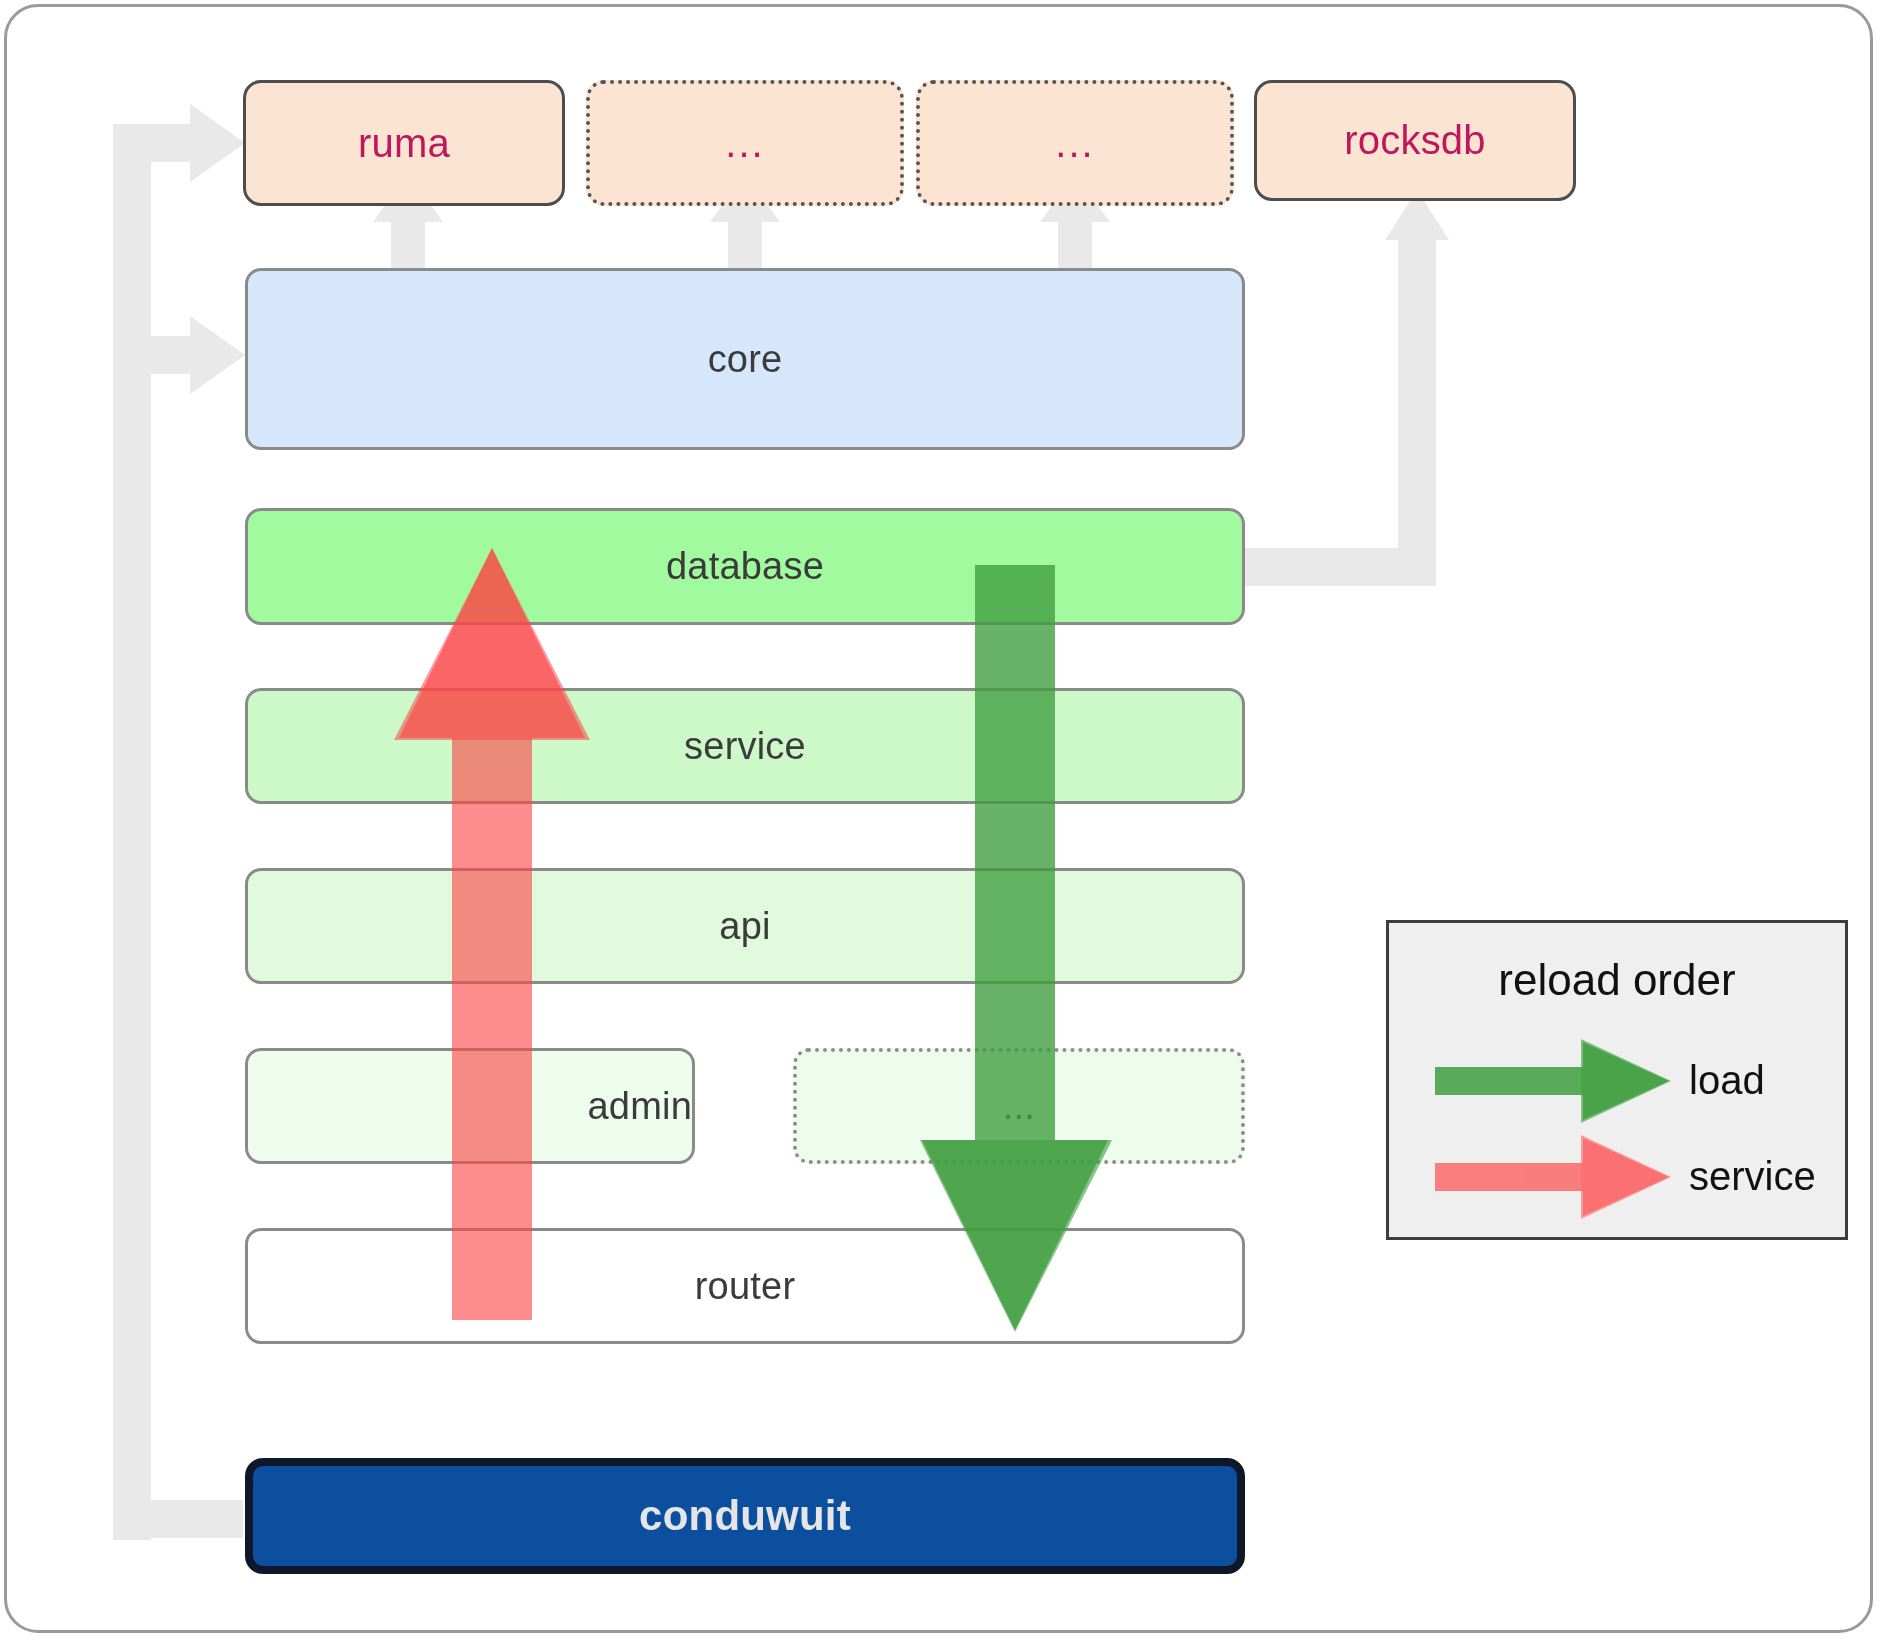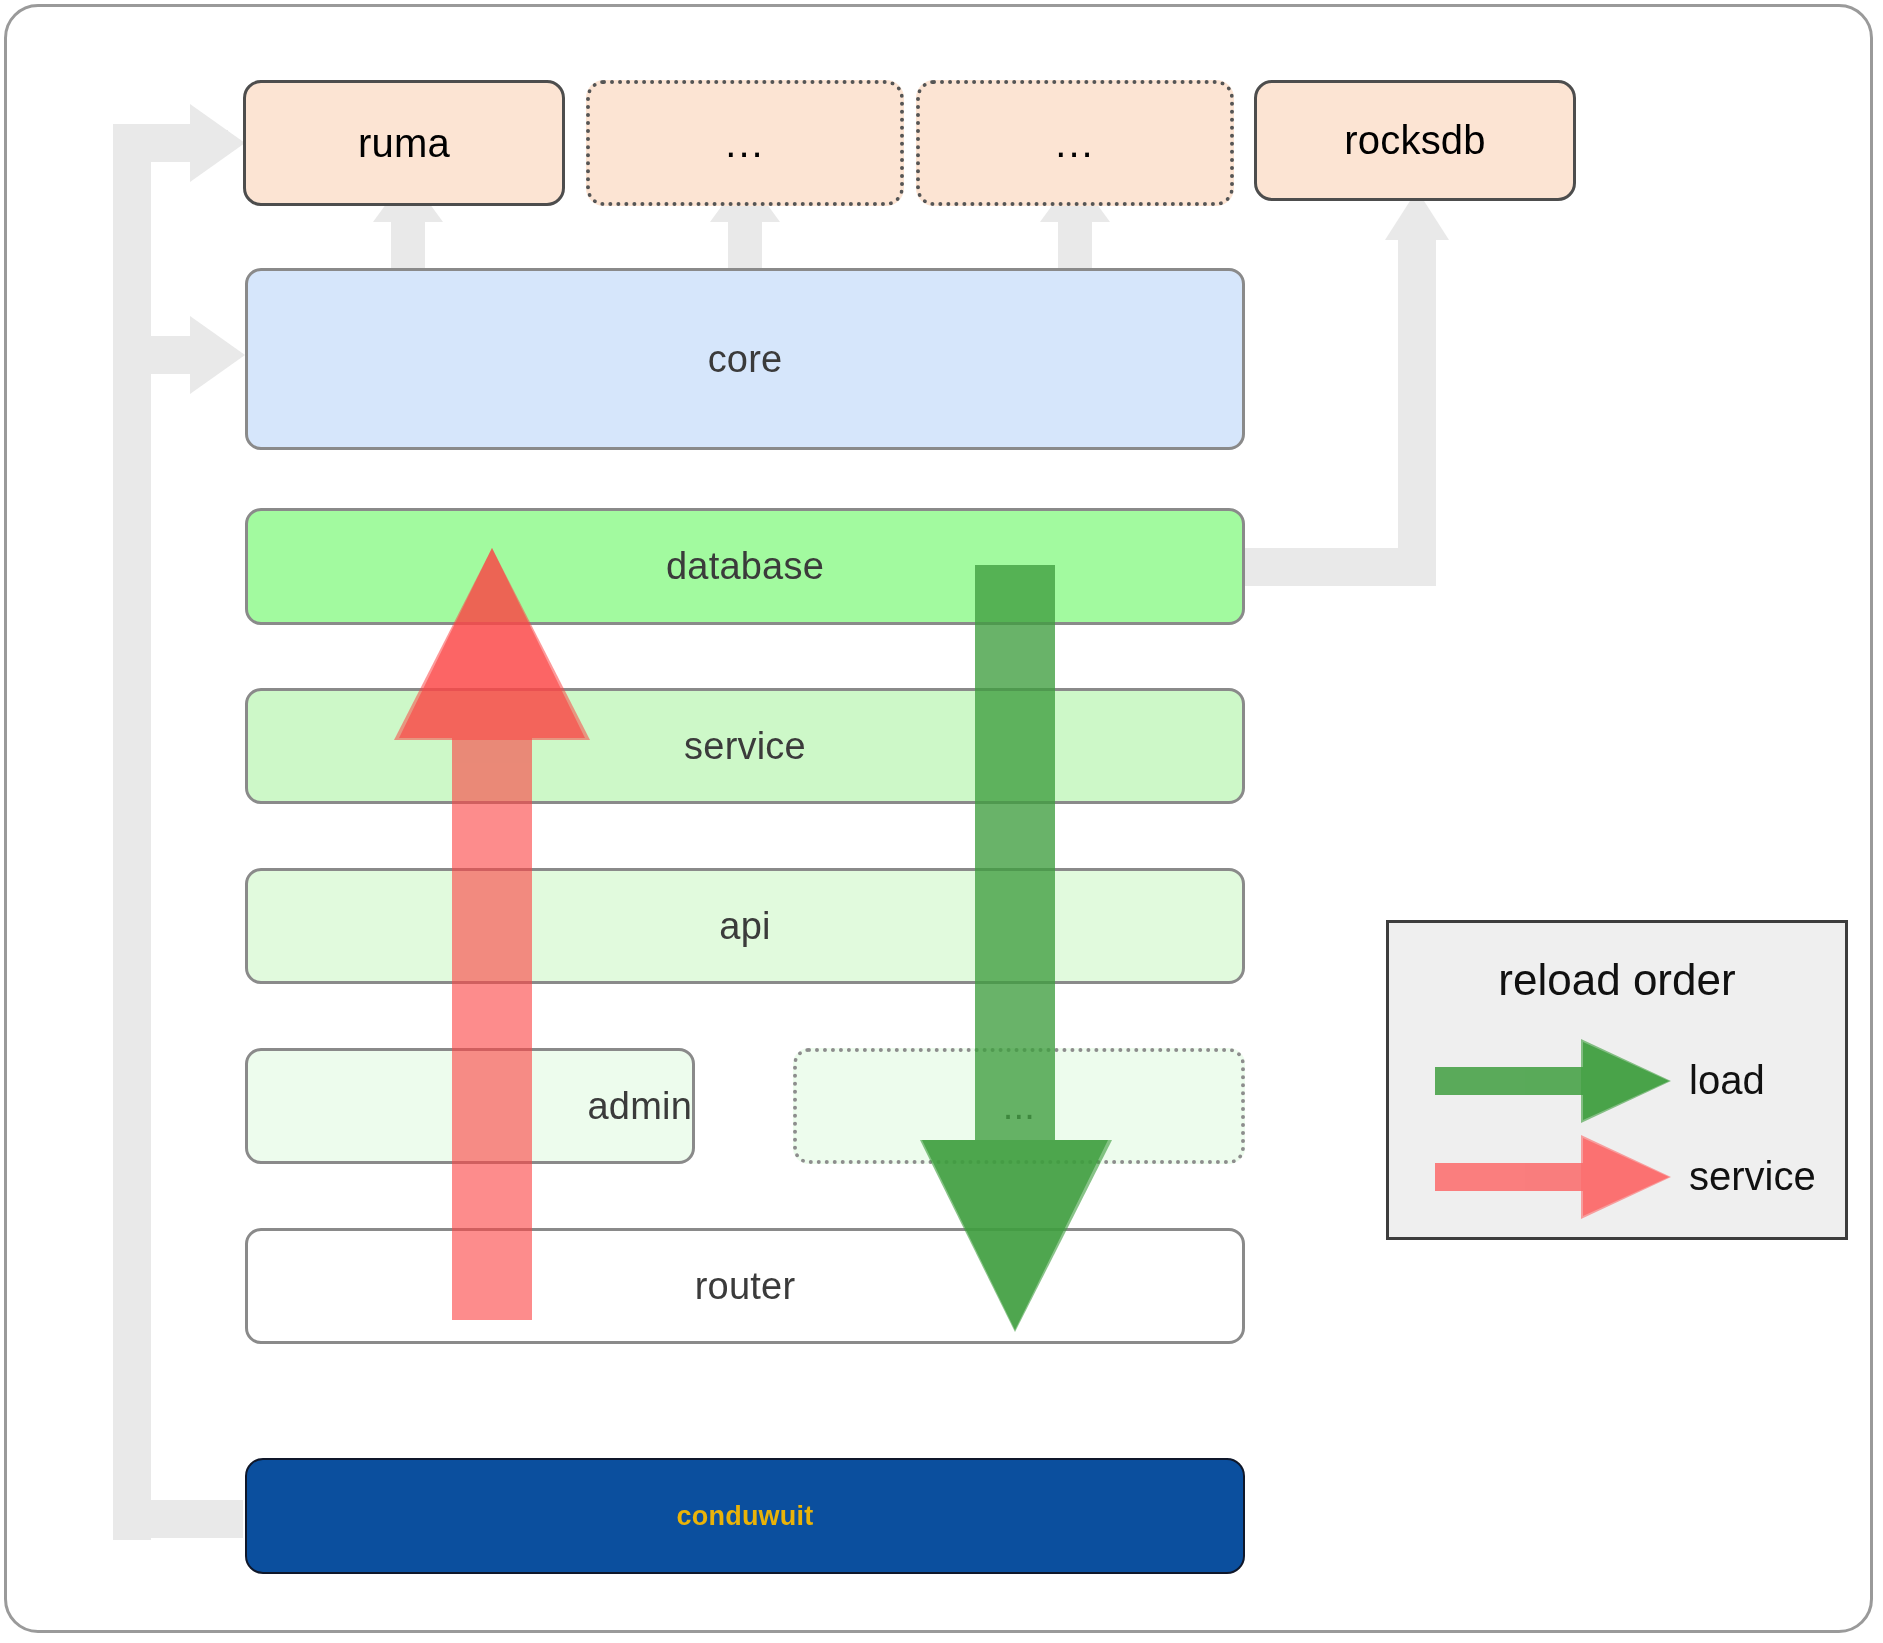--- a/index.html
+++ b/index.html
@@ -41,21 +41,21 @@
     white-space: nowrap;
   }
   .node .lbl { pointer-events: none; }
 
   
   .dep {
     background: #fce4d3;
     border: 3px solid #4d4d4d;
     border-radius: 18px;
     font-size: 40px;
-    color: #000000;
+    color: #be185d;
   }
   .dep.dotted {
     border-style: dotted;
     border-width: 4px;
     border-color: #555;
   }
   .dep .dots { font-size: 40px; letter-spacing: 2px; }
 
   
   .layer {
@@ -67,24 +67,24 @@
   .layer-core     { background: #d6e6fb; }
   .layer-database { background: #a2fa9f; }
   .layer-service  { background: #cdf8c8; }
   .layer-api      { background: #e1fadd; }
   .layer-admin    { background: #edfced; }
   .layer-dots     { background: #edfced; }
   .layer-router   { background: #ffffff; text-align: right; }
 
   .root {
     background: #0b4f9e;
-    border: 2px solid #0f172a;
+    border: 8px solid #0f172a;
     border-radius: 18px;
-    color: #eab308;
-    font-size: 27px;
+    color: #e5e5e5;
+    font-size: 42px;
     font-weight: 700;
   }
 
   
   svg.overlay {
     position: absolute;
     left: 0; top: 0;
     width: 1883px;
     height: 1643px;
     pointer-events: none;

